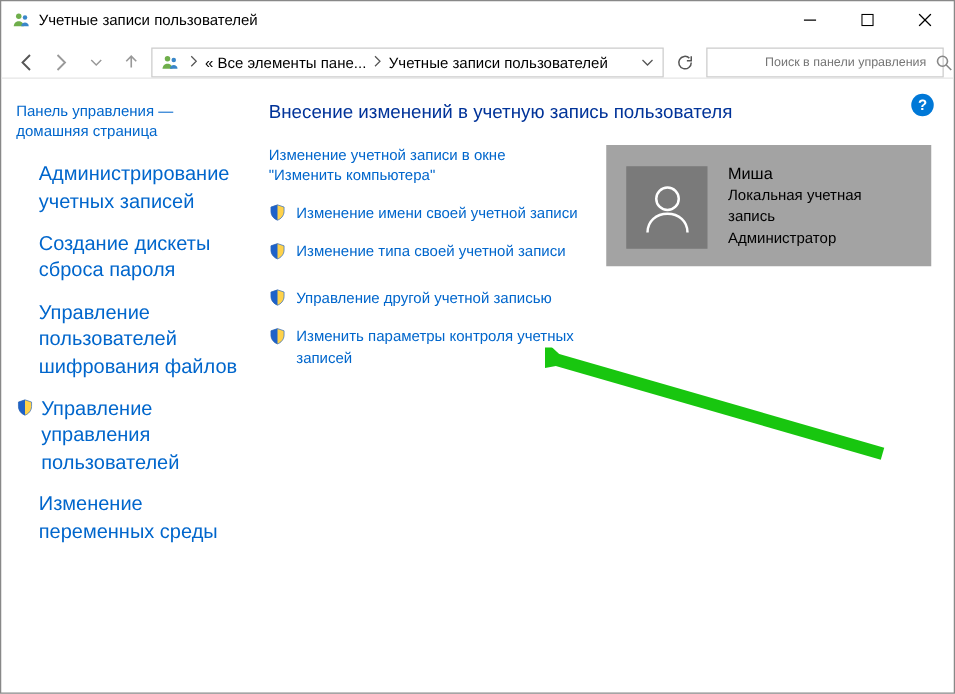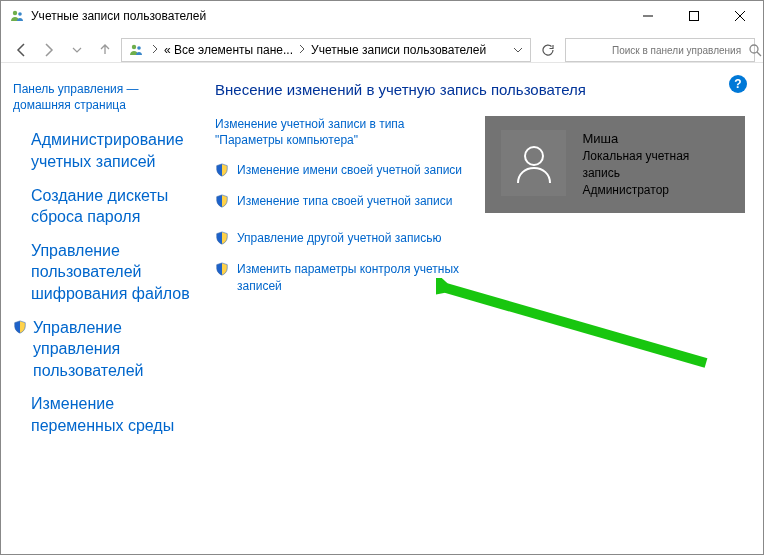--- a/index.html
+++ b/index.html
@@ -38,21 +38,21 @@
 
   .main { flex: 1; padding: 18px 18px 10px 14px; position: relative; }
   .main h1 { color: #003399; font-size: 15px; font-weight: 400; margin-bottom: 18px; }
   .topzone { display: flex; gap: 20px; align-items: flex-start; }
   .actions { width: 250px; }
   .action-link { color: #0066cc; font-size: 12px; line-height: 1.35; display: flex; align-items: flex-start; gap: 6px; margin-bottom: 14px; cursor: pointer; }
   .action-link .icon { flex: 0 0 16px; height: 16px; margin-top: 1px; }
   .action-link.noicon { display: block; padding-left: 0; }
   .action-group { margin-top: 20px; }
 
-  .usercard { flex: 1; background: #737373; padding: 14px 16px; display: flex; gap: 16px; align-items: flex-start; }
+  .usercard { flex: 1; background: #a3a3a3; padding: 14px 16px; display: flex; gap: 16px; align-items: flex-end; }
   .avatar { width: 66px; height: 66px; background: #7a7a7a; display: flex; align-items: center; justify-content: center; }
   .avatar svg { stroke: #fff; fill: none; }
   .userinfo { font-size: 12px; line-height: 1.4; }
   .userinfo .uname { font-size: 13px; }
 
   .help-icon { position: absolute; top: 12px; right: 16px; width: 18px; height: 18px; border-radius: 50%; background: #0078d7; color: #fff; font-size: 12px; font-weight: bold; display: flex; align-items: center; justify-content: center; cursor: pointer; }
 
   .annotation-arrow { position: absolute; pointer-events: none; }
 </style>
 </head>
@@ -162,21 +162,21 @@
     </div>
     <div class="side-item noicon"><span>Изменение переменных среды</span></div>
   </div>
 
   <div class="main">
     <div class="help-icon">?</div>
     <h1>Внесение изменений в учетную запись пользователя</h1>
 
     <div class="topzone">
       <div class="actions">
-        <div class="action-link noicon"><span>Изменение учетной записи в типа "Параметры компьютера"</span></div>
+        <div class="action-link noicon"><span>Изменение учетной записи в окне "Изменить компьютера"</span></div>
         <div class="action-link">
           <span class="icon"><svg viewBox="0 0 16 16" width="14" height="14">
                 <path d="M8 1l6 2v4c0 4-3 7-6 8-3-1-6-4-6-8V3l6-2z" fill="#ffd24a" stroke="#1e62c9" stroke-width="0.6"></path>
                 <path d="M8 1v14c-3-1-6-4-6-8V3l6-2z" fill="#1e62c9"></path>
               </svg></span>
           <span>Изменение имени своей учетной записи</span>
         </div>
         <div class="action-link">
           <span class="icon"><svg viewBox="0 0 16 16" width="14" height="14">
                 <path d="M8 1l6 2v4c0 4-3 7-6 8-3-1-6-4-6-8V3l6-2z" fill="#ffd24a" stroke="#1e62c9" stroke-width="0.6"></path>

